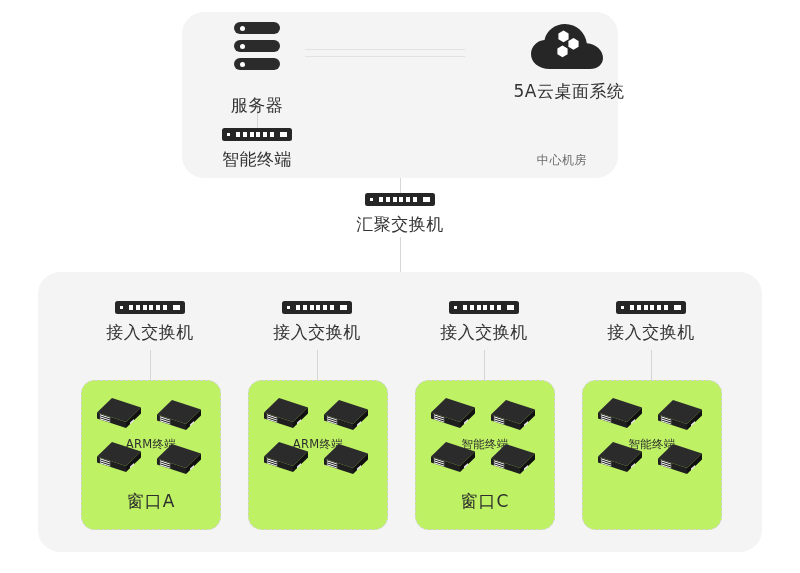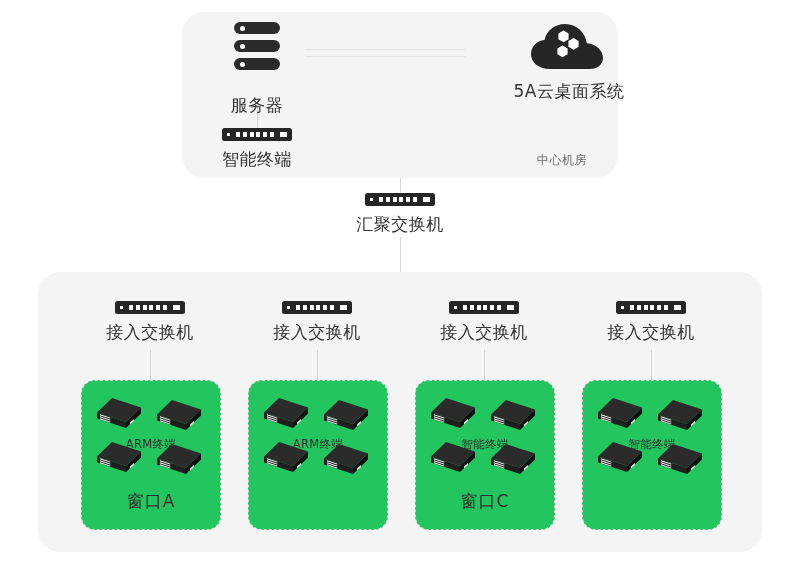--- a/index.html
+++ b/index.html
@@ -152,21 +152,21 @@
     background: #ffffff;
   }
 
   
   .window-box {
     position: absolute;
     width: 138px;
     height: 148px;
     border: 1px dashed #d2d2d2;
     border-radius: 14px;
-    background: #22c55e;
+    background: #bef264;
   }
   .terminal-grid {
     position: absolute;
     left: 12px;
     top: 16px;
     width: 114px;
     height: 82px;
   }
   .term {
     position: absolute;

